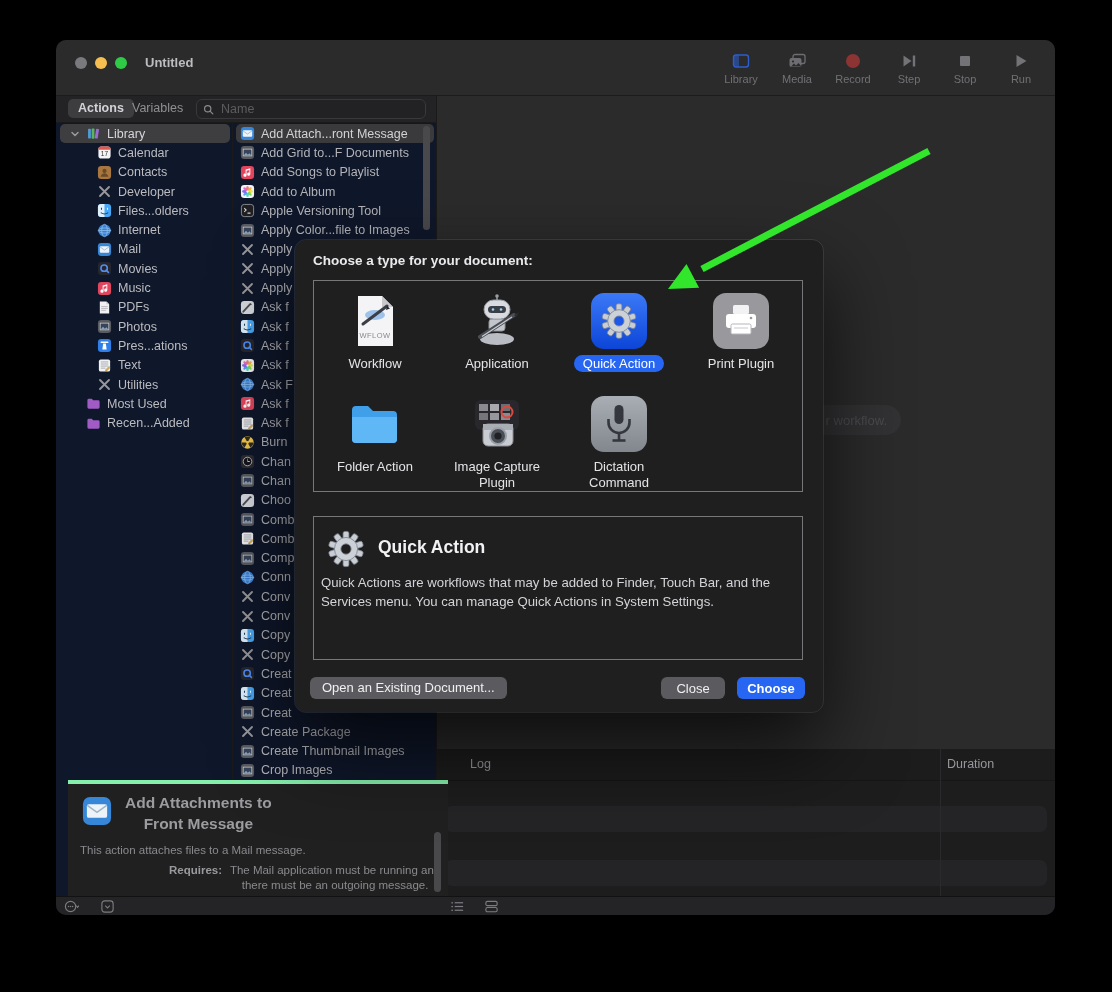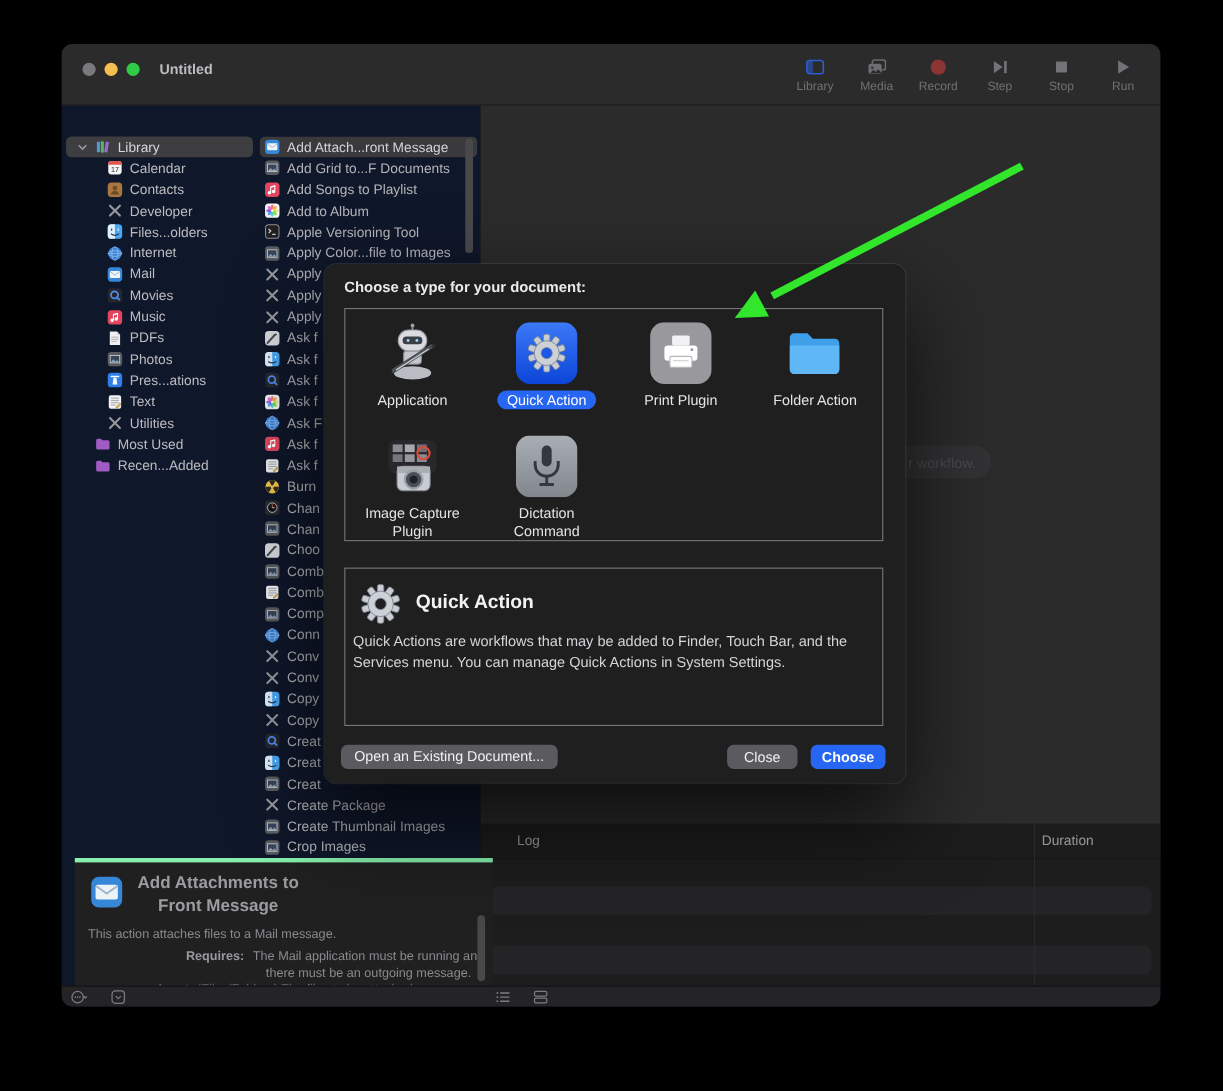--- a/index.html
+++ b/index.html
@@ -153,20 +153,31 @@
             <span class="tb-icon">
               <svg viewBox="0 0 18 18">
                 <path d="M4.5 3 14.5 9l-10 6z" fill="#737377"></path>
               </svg>
             </span>
             <span class="tb-label">Run</span>
           </div>
         </div>
     </div>
 
+    <div class="filter-row">
+      <div class="tab active">Actions</div>
+      <div class="tab inactive">Variables</div>
+      <div class="searchbox">
+        <svg viewBox="0 0 14 14">
+            <circle cx="6" cy="6" r="4" fill="none" stroke="#8a8a8e" stroke-width="1.5"></circle>
+            <line x1="9" y1="9" x2="12.5" y2="12.5" stroke="#8a8a8e" stroke-width="1.5" stroke-linecap="round"></line>
+          </svg>
+        <input placeholder="Name" style="">
+      </div>
+    </div>
 
     <div class="vdiv1"></div>
     <div class="vdiv2"></div>
 
     <div class="side-rows" id="side-rows">
         <div class="row srow sel">
           <span class="chev">
             <svg viewBox="0 0 10 10">
               <path d="M2 3.5 5 6.5 8 3.5" fill="none" stroke="#9a9a9e" stroke-width="1.5" stroke-linecap="round"></path>
             </svg>
@@ -784,20 +795,33 @@
             <rect x="2" y="2.5" width="12" height="4.6" rx="1.6" fill="none" stroke="#7c7c80" stroke-width="1.2"></rect>
             <rect x="2" y="9" width="12" height="4.6" rx="1.6" fill="none" stroke="#7c7c80" stroke-width="1.2"></rect>
           </svg>
       </div>
     </div>
   </div>
 
   <div class="dialog">
     <div class="dlg-title">Choose a type for your document:</div>
     <div class="type-box" id="type-box">
+        <div class="tcell">
+          <div class="ticon">
+            <svg viewBox="0 0 56 56">
+              <path d="M11 3h24l11 11v39H11z" fill="#f4f4f6"></path>
+              <path d="M35 3v11h11z" fill="#c8c8cc"></path>
+              <ellipse cx="28" cy="22" rx="10" ry="5" fill="#9fc3e8"></ellipse>
+              <path d="M16 31 40 13" stroke="#3a3f47" stroke-width="3" stroke-linecap="round"></path>
+              <path d="M40 13l3 2.6-4 1.4z" fill="#22252a"></path>
+              <text x="28" y="45" font-size="7.5" text-anchor="middle" fill="#8a8a8e" font-family="Liberation Sans, sans-serif" letter-spacing="0.5">WFLOW</text>
+            </svg>
+          </div>
+          <div class="tlabel"><span>Workflow</span></div>
+        </div>
         <div class="tcell">
           <div class="ticon">
             <svg viewBox="0 0 56 56">
               <ellipse cx="28" cy="46" rx="17" ry="6" fill="#b9bcc2"></ellipse>
               <rect x="20" y="26" width="16" height="12" rx="3" fill="#c3c6cb" stroke="#8f939a" stroke-width="1"></rect>
               <rect x="15" y="7" width="26" height="19" rx="9.5" fill="#d9dbe0" stroke="#989ca3" stroke-width="1"></rect>
               <rect x="19" y="13" width="18" height="7" rx="3.5" fill="#3a3e45"></rect>
               <circle cx="24" cy="16.5" r="1.3" fill="#9fd1f5"></circle>
               <circle cx="32" cy="16.5" r="1.3" fill="#9fd1f5"></circle>
               <line x1="28" y1="7" x2="28" y2="4" stroke="#989ca3" stroke-width="1.5"></line>

